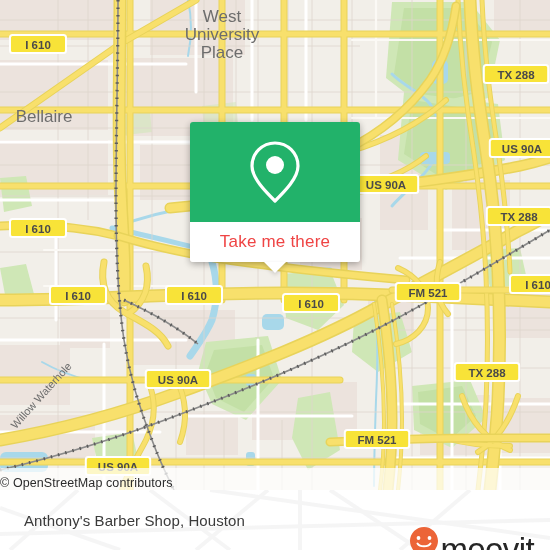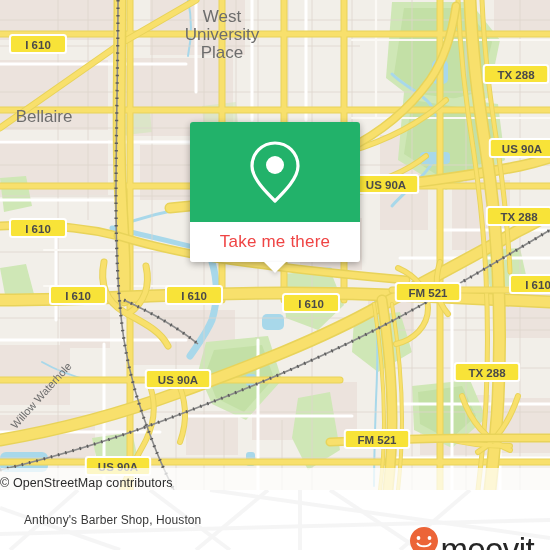--- a/index.html
+++ b/index.html
@@ -53,21 +53,21 @@
 
   
   .footer{
     position:absolute;left:0;top:490px;width:550px;height:60px;
     background:#ffffff;overflow:hidden;
   }
   .footer-ghost{position:absolute;left:0;top:0;opacity:0.6;}
   .footer-title{
     position:absolute;left:24px;top:0;height:60px;
     display:flex;align-items:center;
-    font-size:12px;color:#3a3a3a;letter-spacing:0.1px;
+    font-size:15px;color:#3a3a3a;letter-spacing:0.1px;
   }
   .logo{
     position:absolute;right:16px;top:16px;height:60px;
     display:flex;align-items:flex-end;gap:1px;
   }
   .logo-word{
     font-size:33px;line-height:33px;color:#262626;
     letter-spacing:-0.6px;font-weight:400;
   }
 </style>

